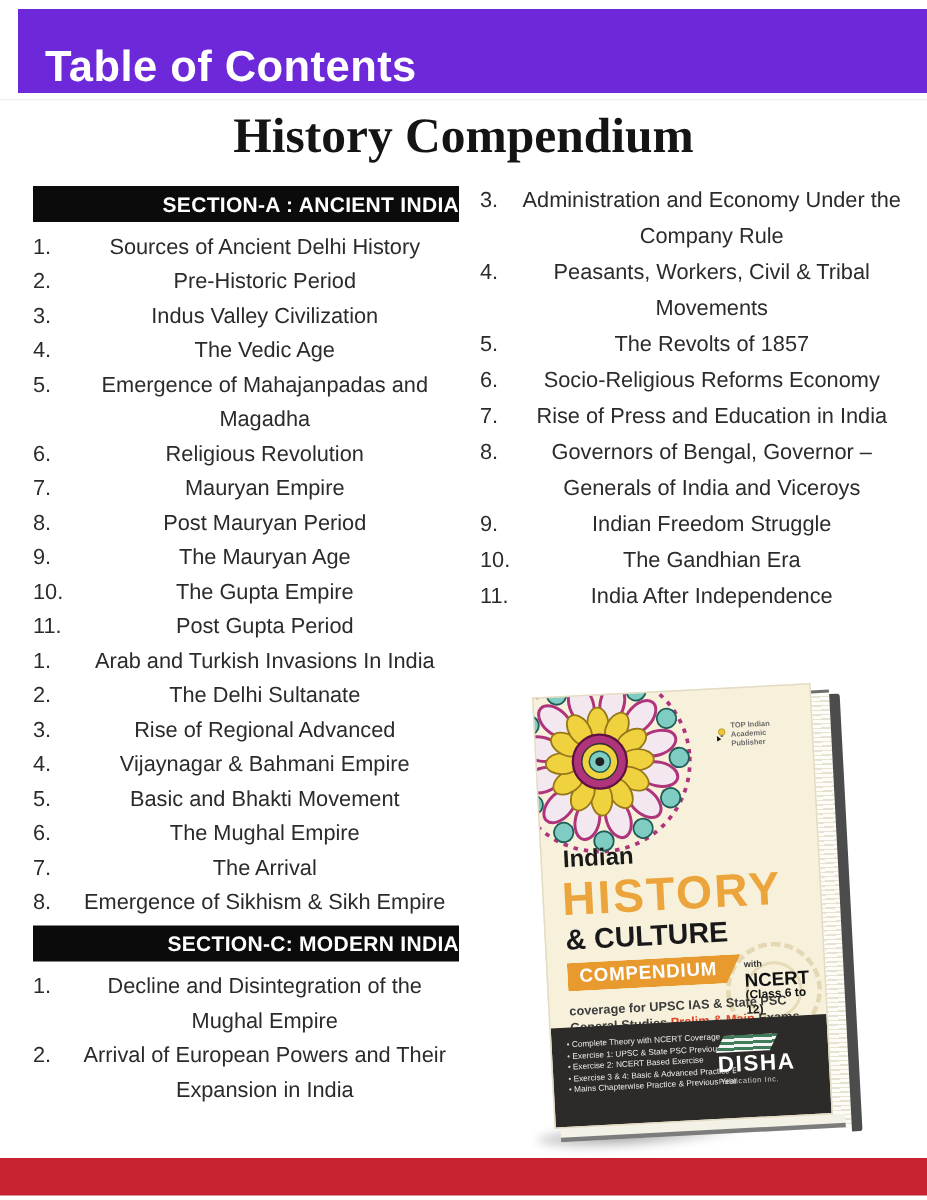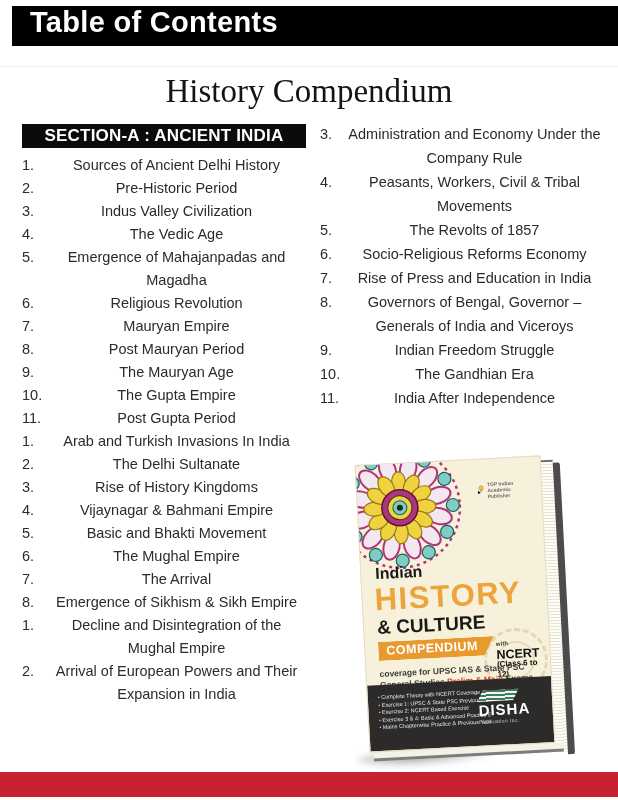--- a/index.html
+++ b/index.html
@@ -8,50 +8,50 @@
     font-family:"Liberation Sans", sans-serif;
     background:#ffffff;
     position:relative;
     overflow:hidden;
     color:#2b2b2b;
   }
   .page { position:absolute; inset:0; background:#fff; }
 
   
   .topbar {
-    position:absolute; left:12px; top:6px; right:0; height:40px;
-    background:#000000;
-    display:flex; align-items:flex-start;
+    position:absolute; left:12px; top:6px; right:0; height:56px;
+    background:#6d28d9;
+    display:flex; align-items:flex-end;
   }
   .topbar h1 {
     color:#fff; font-size:29px; font-weight:700; letter-spacing:0.3px;
     padding-left:18px;
   }
   .under-banner-line { position:absolute; left:0; right:0; top:66px; height:1px; background:#f1eeee; }
 
   
   .doc-title {
     position:absolute; top:73px; left:0; width:100%;
     text-align:center;
     font-family:"Liberation Serif", serif;
-    font-size:33px; font-weight:400; color:#141414;
+    font-size:33px; font-weight:700; color:#141414;
   }
 
   
   .columns {
     position:absolute; left:22px; top:122px; width:582px;
     display:flex; gap:14px;
   }
   .col-left  { width:284px; }
   .col-right { flex:1; position:relative; }
 
   .sec-bar {
     background:#0b0b0b; color:#fff;
-    font-size:17px; font-weight:700; letter-spacing:0.2px;
-    height:24px; line-height:24px; text-align:center;
+    font-size:14px; font-weight:700; letter-spacing:0.2px;
+    height:24px; line-height:24px; text-align:right;
     margin:3px 0 6px 0;
   }
   .sec-bar:first-child { margin-top:2px; }
 
   .toc-row { display:flex; font-size:14.5px; line-height:23px; color:#2b2b2b; }
   .col-right .toc-row { line-height:24px; }
   .toc-row .num { flex:none; width:25px; }
   .toc-row .txt { flex:1; max-width:272px;text-align:center; }
 
   #col-right-list { display:block; }
@@ -205,21 +205,21 @@
         <div class="toc-row">
           <span class="num">1.</span>
           <span class="txt">Arab and Turkish Invasions In India</span>
         </div>
         <div class="toc-row">
           <span class="num">2.</span>
           <span class="txt">The Delhi Sultanate</span>
         </div>
         <div class="toc-row">
           <span class="num">3.</span>
-          <span class="txt">Rise of History Kingdoms</span>
+          <span class="txt">Rise of Regional Advanced</span>
         </div>
         <div class="toc-row">
           <span class="num">4.</span>
           <span class="txt">Vijaynagar &amp; Bahmani Empire</span>
         </div>
         <div class="toc-row">
           <span class="num">5.</span>
           <span class="txt">Basic and Bhakti Movement</span>
         </div>
         <div class="toc-row">
@@ -227,20 +227,21 @@
           <span class="txt">The Mughal Empire</span>
         </div>
         <div class="toc-row">
           <span class="num">7.</span>
           <span class="txt">The Arrival</span>
         </div>
         <div class="toc-row">
           <span class="num">8.</span>
           <span class="txt">Emergence of Sikhism &amp; Sikh Empire</span>
         </div>
+        <div class="sec-bar">SECTION-C: MODERN INDIA</div>
         <div class="toc-row">
           <span class="num">1.</span>
           <span class="txt">Decline and Disintegration of the Mughal Empire</span>
         </div>
         <div class="toc-row">
           <span class="num">2.</span>
           <span class="txt">Arrival of European Powers and Their Expansion in India</span>
         </div>
       </div>
     <div class="col col-right">

